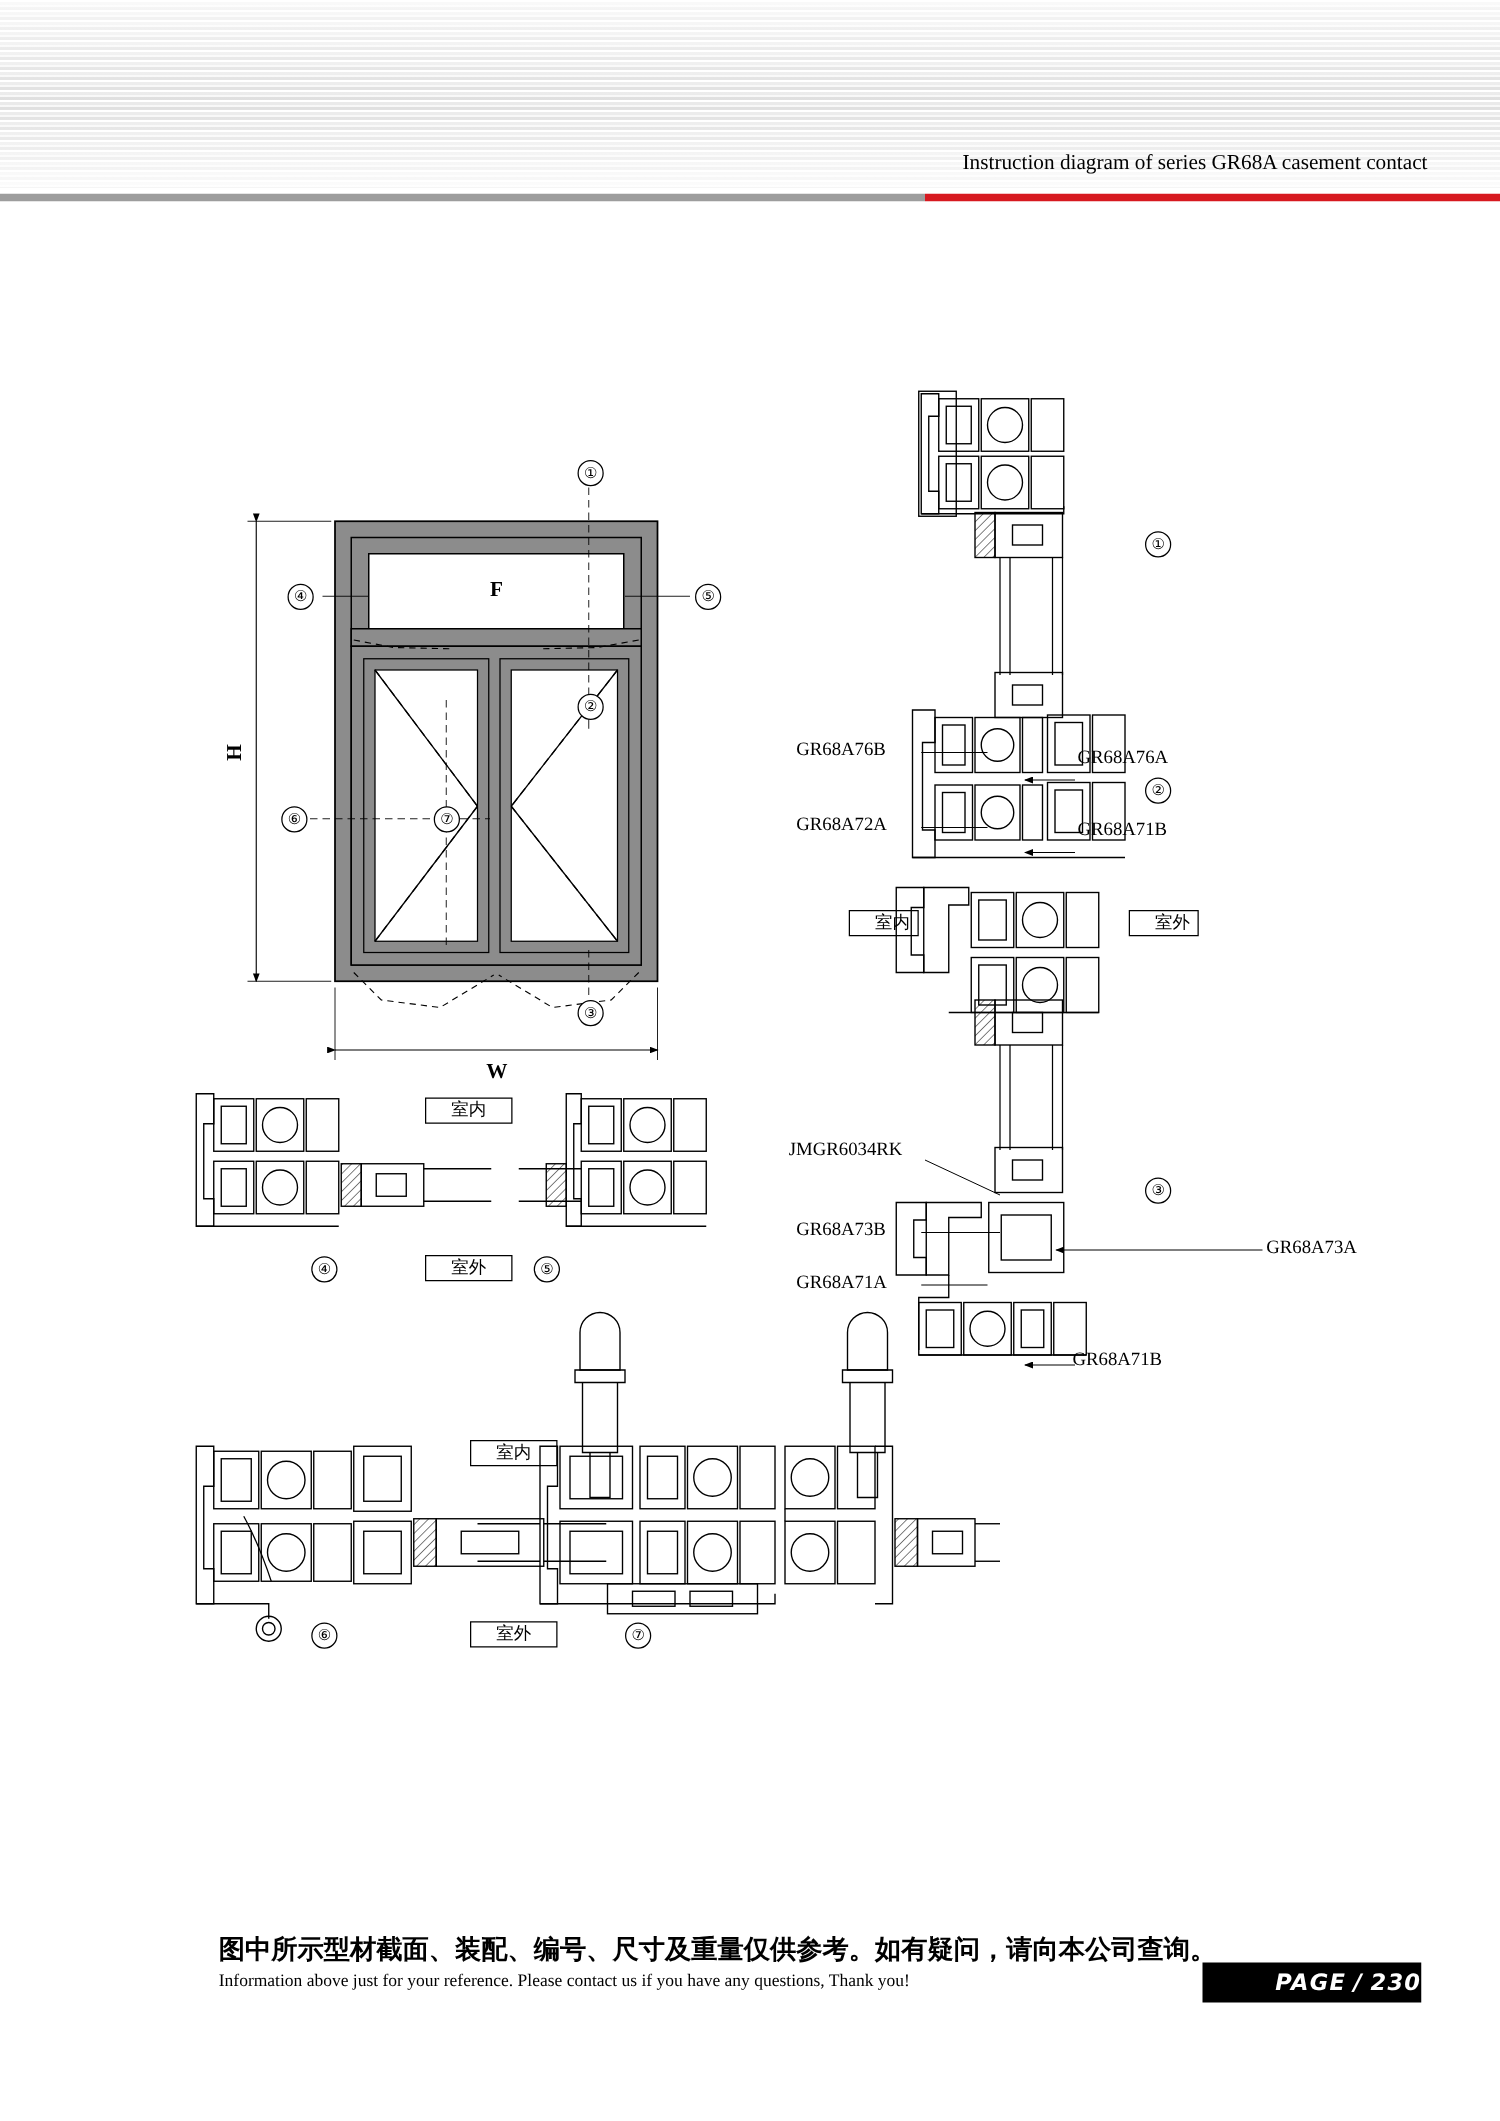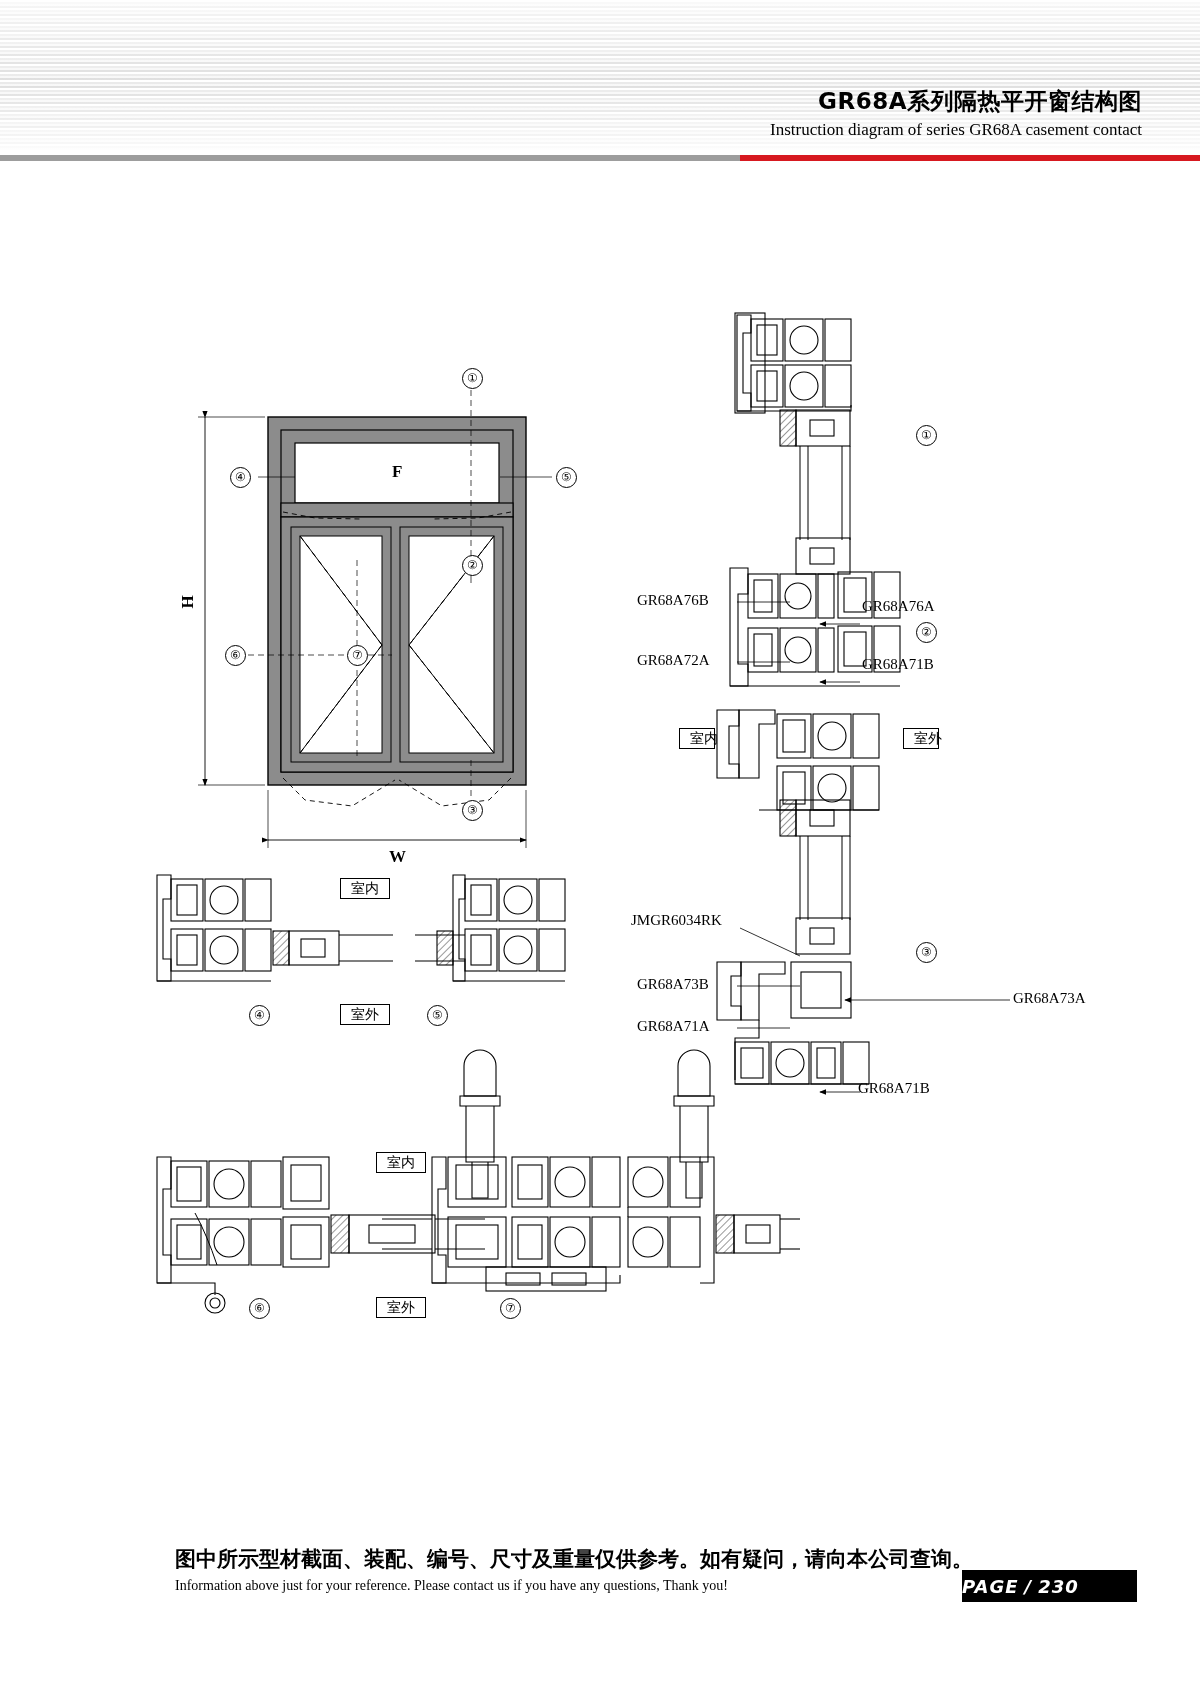--- a/index.html
+++ b/index.html
@@ -104,21 +104,21 @@
     width: 175px;
     height: 32px;
     background: #000;
     color: #fff;
     font-family: "DejaVu Sans", sans-serif;
     font-weight: bold;
     font-size: 18px;
     letter-spacing: 1px;
     display: flex;
     align-items: center;
-    justify-content: flex-start;
+    justify-content: flex-end;
     font-style: italic;
   }
   .page-badge .slash { color: #fff; margin: 0 6px; }
 
   
   .canvas {
     position: absolute;
     left: 0; top: 0;
     width: 1200px; height: 1697px;
   }
@@ -133,21 +133,21 @@
   .lbl-cn {
     position: absolute;
     font-family: "DejaVu Sans", sans-serif;
     font-size: 14px;
     white-space: nowrap;
     line-height: 1.05;
     text-align: center;
   }
   .boxed {
     border: 1px solid #000;
-    padding: 2px 10px;
+    padding: 2px 20px;
   }
   .circ {
     position: absolute;
     width: 19px; height: 19px;
     border: 1.2px solid #000;
     border-radius: 50%;
     font-family: "Liberation Serif", serif;
     font-size: 12px;
     display: flex;
     align-items: center;
@@ -160,21 +160,20 @@
     font-weight: bold;
     font-size: 17px;
   }
 </style>
 </head>
 <body>
 
 <div class="header">
   <div class="header-stripes"></div>
   <div class="header-fade"></div>
-  <div class="header-title-zh">GR68A系列隔热平开窗结构图</div>
   <div class="header-title-en">Instruction diagram of series GR68A casement contact</div>
   <div class="header-rule-grey"></div>
   <div class="header-rule-red"></div>
 </div>
 
 <div class="canvas">
 
 <svg width="1200" height="1697" viewBox="0 0 1200 1697" xmlns="http://www.w3.org/2000/svg">
   <defs>
     <marker id="arr" markerWidth="9" markerHeight="7" refX="8" refY="3.5" orient="auto">

